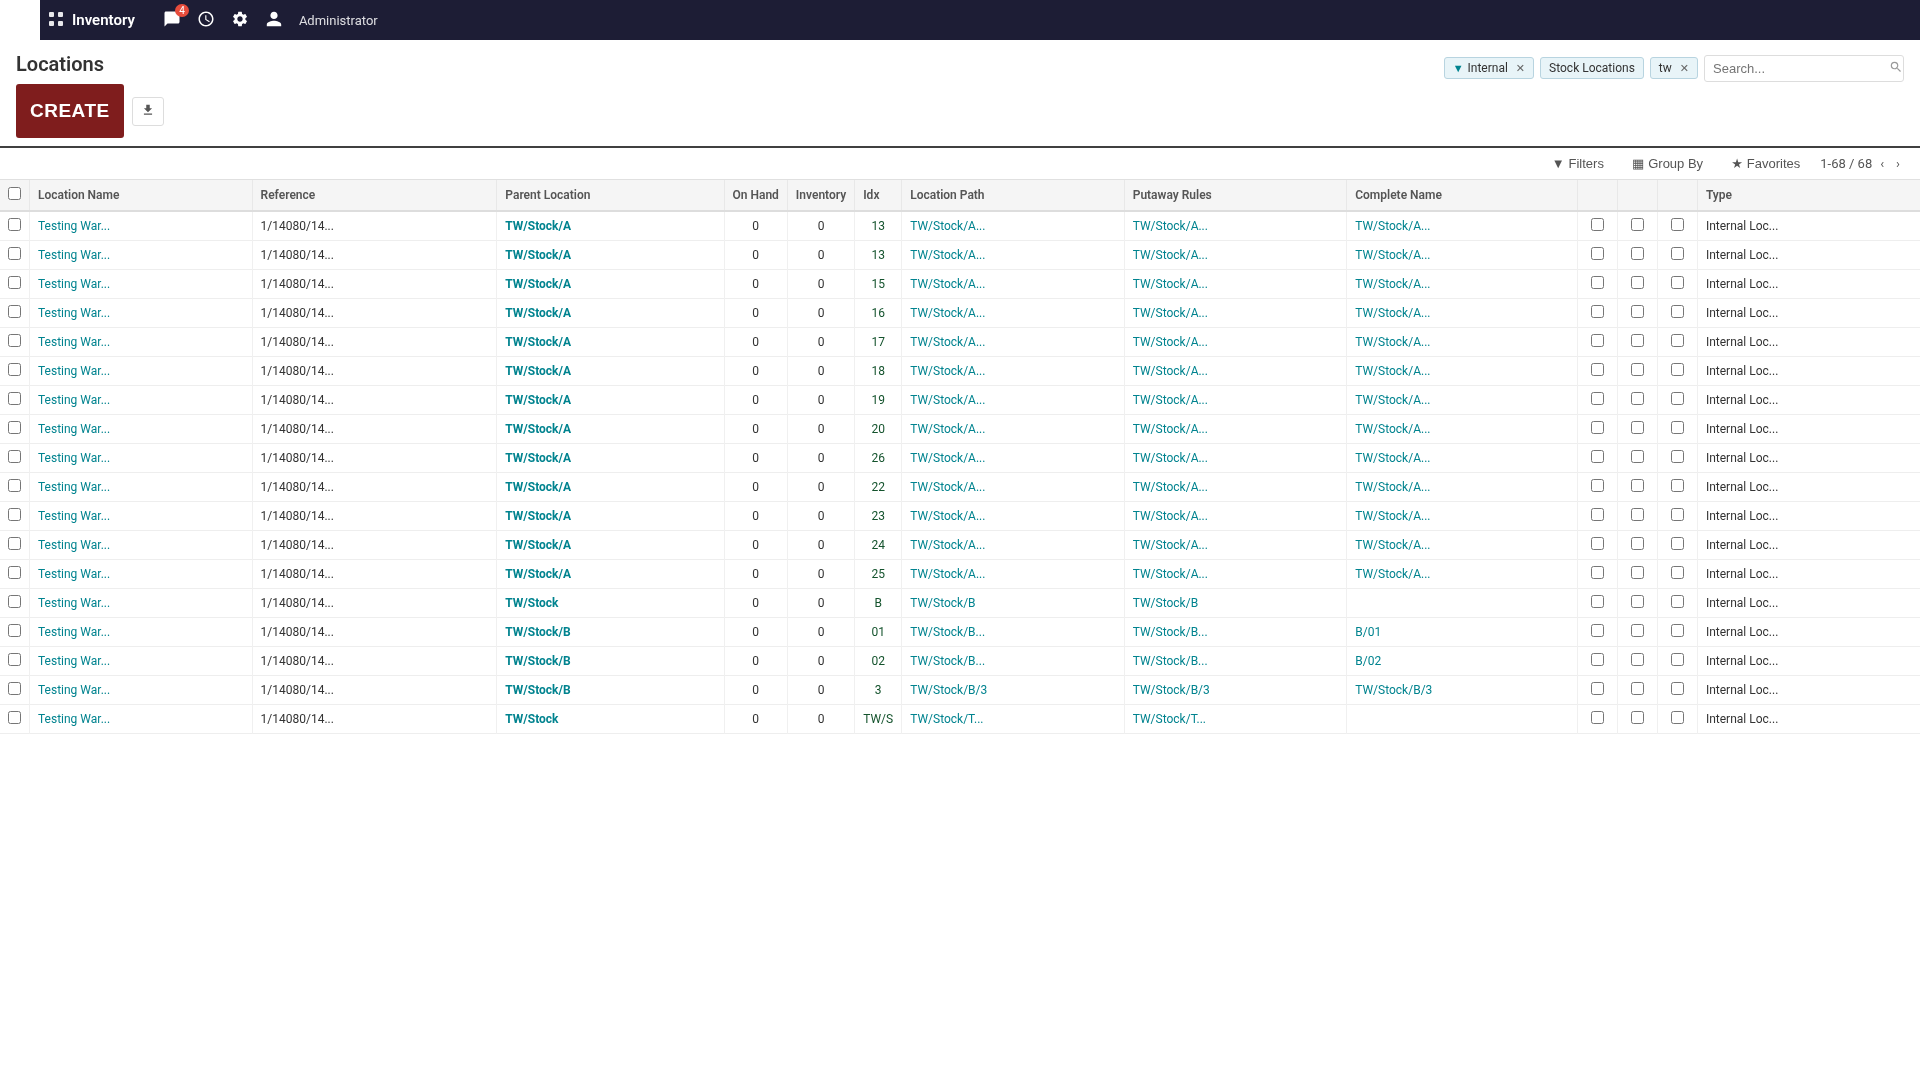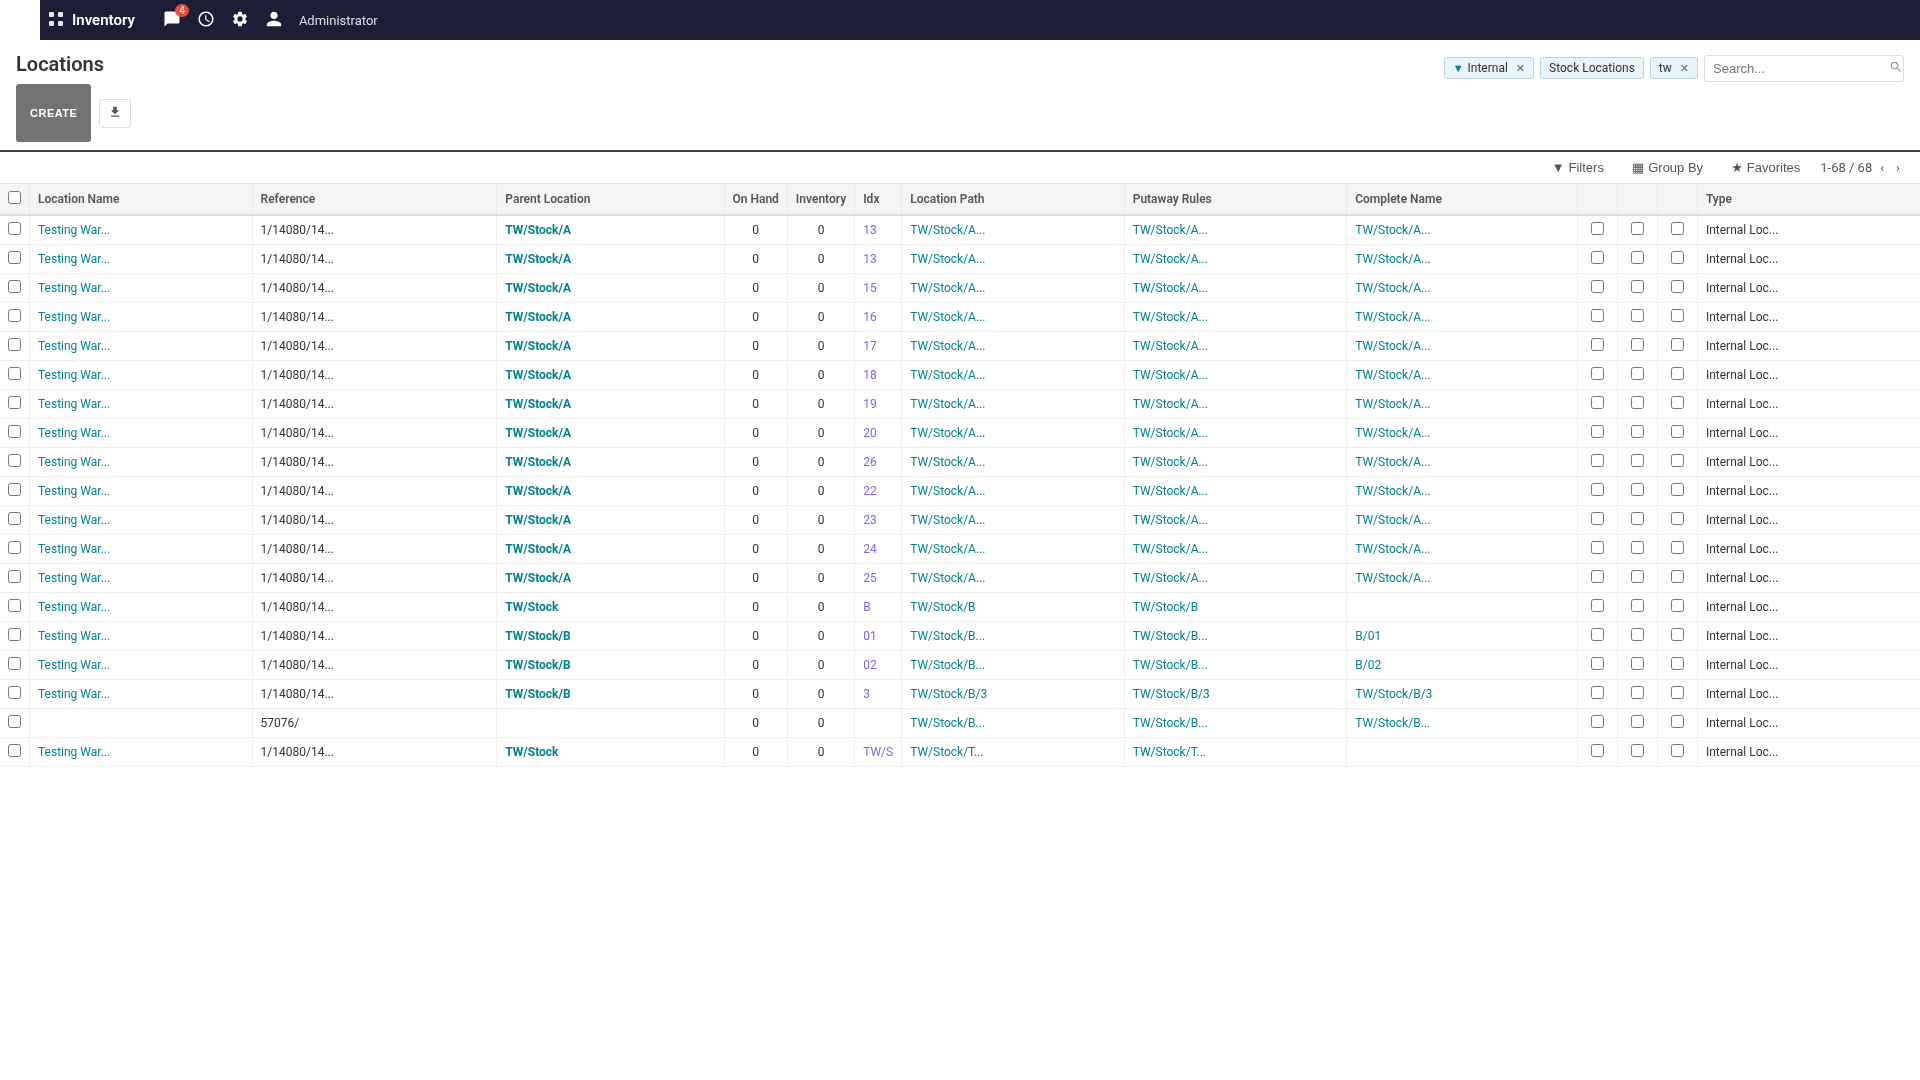--- a/index.html
+++ b/index.html
@@ -26,26 +26,26 @@
 
     
     .page-header {
       padding: 12px 16px 8px;
       border-bottom: 2px solid #404040;
       background: #fff;
     }
     .page-title { font-size: 20px; font-weight: 600; color: #333; margin-bottom: 8px; }
     .toolbar { display: flex; align-items: center; gap: 8px; }
     .btn-create {
-      background: #737373;
+      background: #7f1d1d;
       color: #fff;
       border: none;
-      padding: 23px 14px;
+      padding: 16px 14px;
       border-radius: 3px;
-      font-size: 11px;
+      font-size: 19px;
       font-weight: 600;
       cursor: pointer;
       letter-spacing: 0.5px;
     }
     .btn-download { background: transparent; border: 1px solid #ddd; padding: 5px 8px; border-radius: 3px; cursor: pointer; color: #555; }
 
     
     .search-bar { display: flex; align-items: center; gap: 6px; margin-left: auto; }
     .filter-tag {
       display: flex; align-items: center; gap: 4px;
@@ -76,21 +76,21 @@
     thead th { padding: 7px 8px; text-align: left; font-size: 12px; font-weight: 600; color: #555; white-space: nowrap; border-right: 1px solid #e8e8e8; }
     thead th:last-child { border-right: none; }
     tbody tr { border-bottom: 1px solid #eee; }
     tbody td { padding: 6px 8px; font-size: 12px; color: #333; white-space: nowrap; border-right: 1px solid #f0f0f0; }
     tbody td:last-child { border-right: none; }
     .col-check { width: 28px; text-align: center; }
     .col-name { min-width: 100px; }
     .col-ref { min-width: 110px; }
     .col-loc { min-width: 90px; color: #00838f; font-weight: bold; }
     .col-num { width: 40px; text-align: center; }
-    .col-num-idx { width: 30px; color: #8b5cf6; }
+    .col-num-idx { width: 30px; text-align: center; color: #14532d; }
     .col-path { min-width: 100px; color: #00838f; }
     .col-bool { width: 40px; text-align: center; }
     .col-type { min-width: 100px; }
     .link-text { color: #00838f; }
     .checkbox-cell { text-align: center; }
     input[type="checkbox"] { cursor: pointer; accent-color: #00838f; }
 
     .odoo-nav-bg { background: #1d1d35; margin-left: 40px; }
   </style>
 </head>
@@ -617,44 +617,20 @@
     </td>
     <td class="col-bool checkbox-cell">
       <input type="checkbox" style="">
     </td>
     <td class="col-type">Internal Loc...</td>
   </tr>
         <tr>
     <td class="col-check checkbox-cell">
       <input type="checkbox" style="">
     </td>
-    <td class="col-name" style="cursor:pointer;color:#00838f;"></td>
-    <td class="col-ref">57076/</td>
-    <td class="col-loc link-text" style="cursor:pointer;"></td>
-    <td class="col-num">0</td>
-    <td class="col-num">0</td>
-    <td class="col-num-idx"></td>
-    <td class="col-path link-text" style="cursor:pointer;">TW/Stock/B...</td>
-    <td class="col-path link-text" style="cursor:pointer;">TW/Stock/B...</td>
-    <td class="col-path">TW/Stock/B...</td>
-    <td class="col-bool checkbox-cell">
-      <input type="checkbox" style="">
-    </td>
-    <td class="col-bool checkbox-cell">
-      <input type="checkbox" style="">
-    </td>
-    <td class="col-bool checkbox-cell">
-      <input type="checkbox" style="">
-    </td>
-    <td class="col-type">Internal Loc...</td>
-  </tr>
-        <tr>
-    <td class="col-check checkbox-cell">
-      <input type="checkbox" style="">
-    </td>
     <td class="col-name" style="cursor:pointer;color:#00838f;">Testing War...</td>
     <td class="col-ref">1/14080/14...</td>
     <td class="col-loc link-text" style="cursor:pointer;">TW/Stock</td>
     <td class="col-num">0</td>
     <td class="col-num">0</td>
     <td class="col-num-idx">TW/S</td>
     <td class="col-path link-text" style="cursor:pointer;">TW/Stock/T...</td>
     <td class="col-path link-text" style="cursor:pointer;">TW/Stock/T...</td>
     <td class="col-path"></td>
     <td class="col-bool checkbox-cell">

